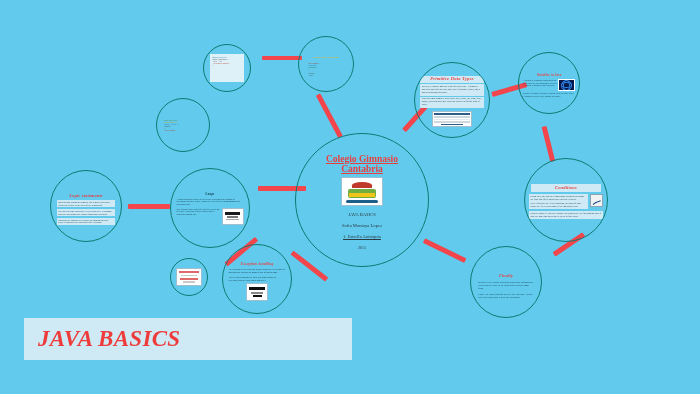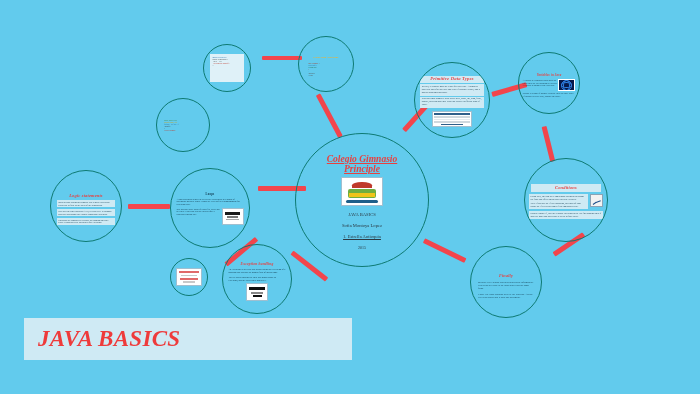--- a/index.html
+++ b/index.html
@@ -26,21 +26,21 @@
   .crest .band2{position:absolute;left:18%;right:18%;top:56%;height:16%;background:#f0c419;}
   .crest .top{position:absolute;left:26%;right:26%;top:14%;height:24%;background:#c0392b;border-radius:50% 50% 0 0;}
   .crest .base{position:absolute;left:10%;right:10%;bottom:8%;height:10%;background:#1e5f8a;border-radius:2px;}
   .globe{background:#071a4a;position:relative;overflow:hidden;}
   .globe .ring{position:absolute;border:1.2px solid #2f7fe0;border-radius:50%;}
   .chartico{background:#f2f2f2;border:1px solid #8aa3b5;position:relative;overflow:hidden;}
   .chartico .ln{position:absolute;background:#1c4f8a;height:1.2px;transform-origin:0 50%;}
   .banner{position:absolute;background:#cfeaf4;display:flex;align-items:center;}
   .banner .bt{color:#ee3b3b;font-weight:bold;font-style:italic;font-size:23px;
               font-family:"Liberation Serif",serif;letter-spacing:.3px;}
-  .ctitle{font-weight:bold;font-style:italic;text-decoration:underline;color:#e8403f;}
+  .ctitle{font-weight:bold;text-decoration:underline;color:#e8403f;}
   .csub{color:#2b3a43;}
   .csub.u{text-decoration:underline;}
   .hdr{background:#cfeaf4;width:86%;box-sizing:border-box;}
 </style>
 </head>
 <body>
 
 <div id="canvas">
 
   <div class="conn" style="left:258px;top:186px;width:48px;height:5px;"></div>
@@ -50,21 +50,21 @@
   <div class="conn" style="left:492px;top:92px;width:36px;height:5px;transform:rotate(-16deg);"></div>
   <div class="conn" style="left:544px;top:124px;width:36px;height:5px;transform:rotate(76deg);"></div>
   <div class="conn" style="left:424px;top:238px;width:46px;height:5px;transform:rotate(26deg);"></div>
   <div class="conn" style="left:292px;top:250px;width:44px;height:5px;transform:rotate(38deg);"></div>
   <div class="conn" style="left:128px;top:204px;width:42px;height:5px;"></div>
   <div class="conn" style="left:226px;top:262px;width:40px;height:5px;transform:rotate(-40deg);"></div>
   <div class="conn" style="left:554px;top:252px;width:36px;height:5px;transform:rotate(-34deg);"></div>
 
   <div class="node" style="left:295px;top:133px;width:134px;height:134px;">
     <div class="ctitle" style="font-size:9.5px;margin-top:4px;">Colegio Gimnasio</div>
-    <div class="ctitle" style="font-size:9.5px;margin-bottom:3px;">Principle</div>
+    <div class="ctitle" style="font-size:9.5px;margin-bottom:3px;">Cantabria</div>
     <div class="imgbox" style="width:42px;height:29px;">
       <div class="crest">
         <div class="top"></div>
           <div class="band"></div>
           <div class="band2"></div>
           <div class="base"></div>
       </div>
     </div>
     <div class="csub" style="font-size:4.6px;margin-top:6px;">JAVA BASICS</div>
     <div class="csub" style="font-size:4.6px;margin-top:6px;">Sofia Montoya Lopez</div>

